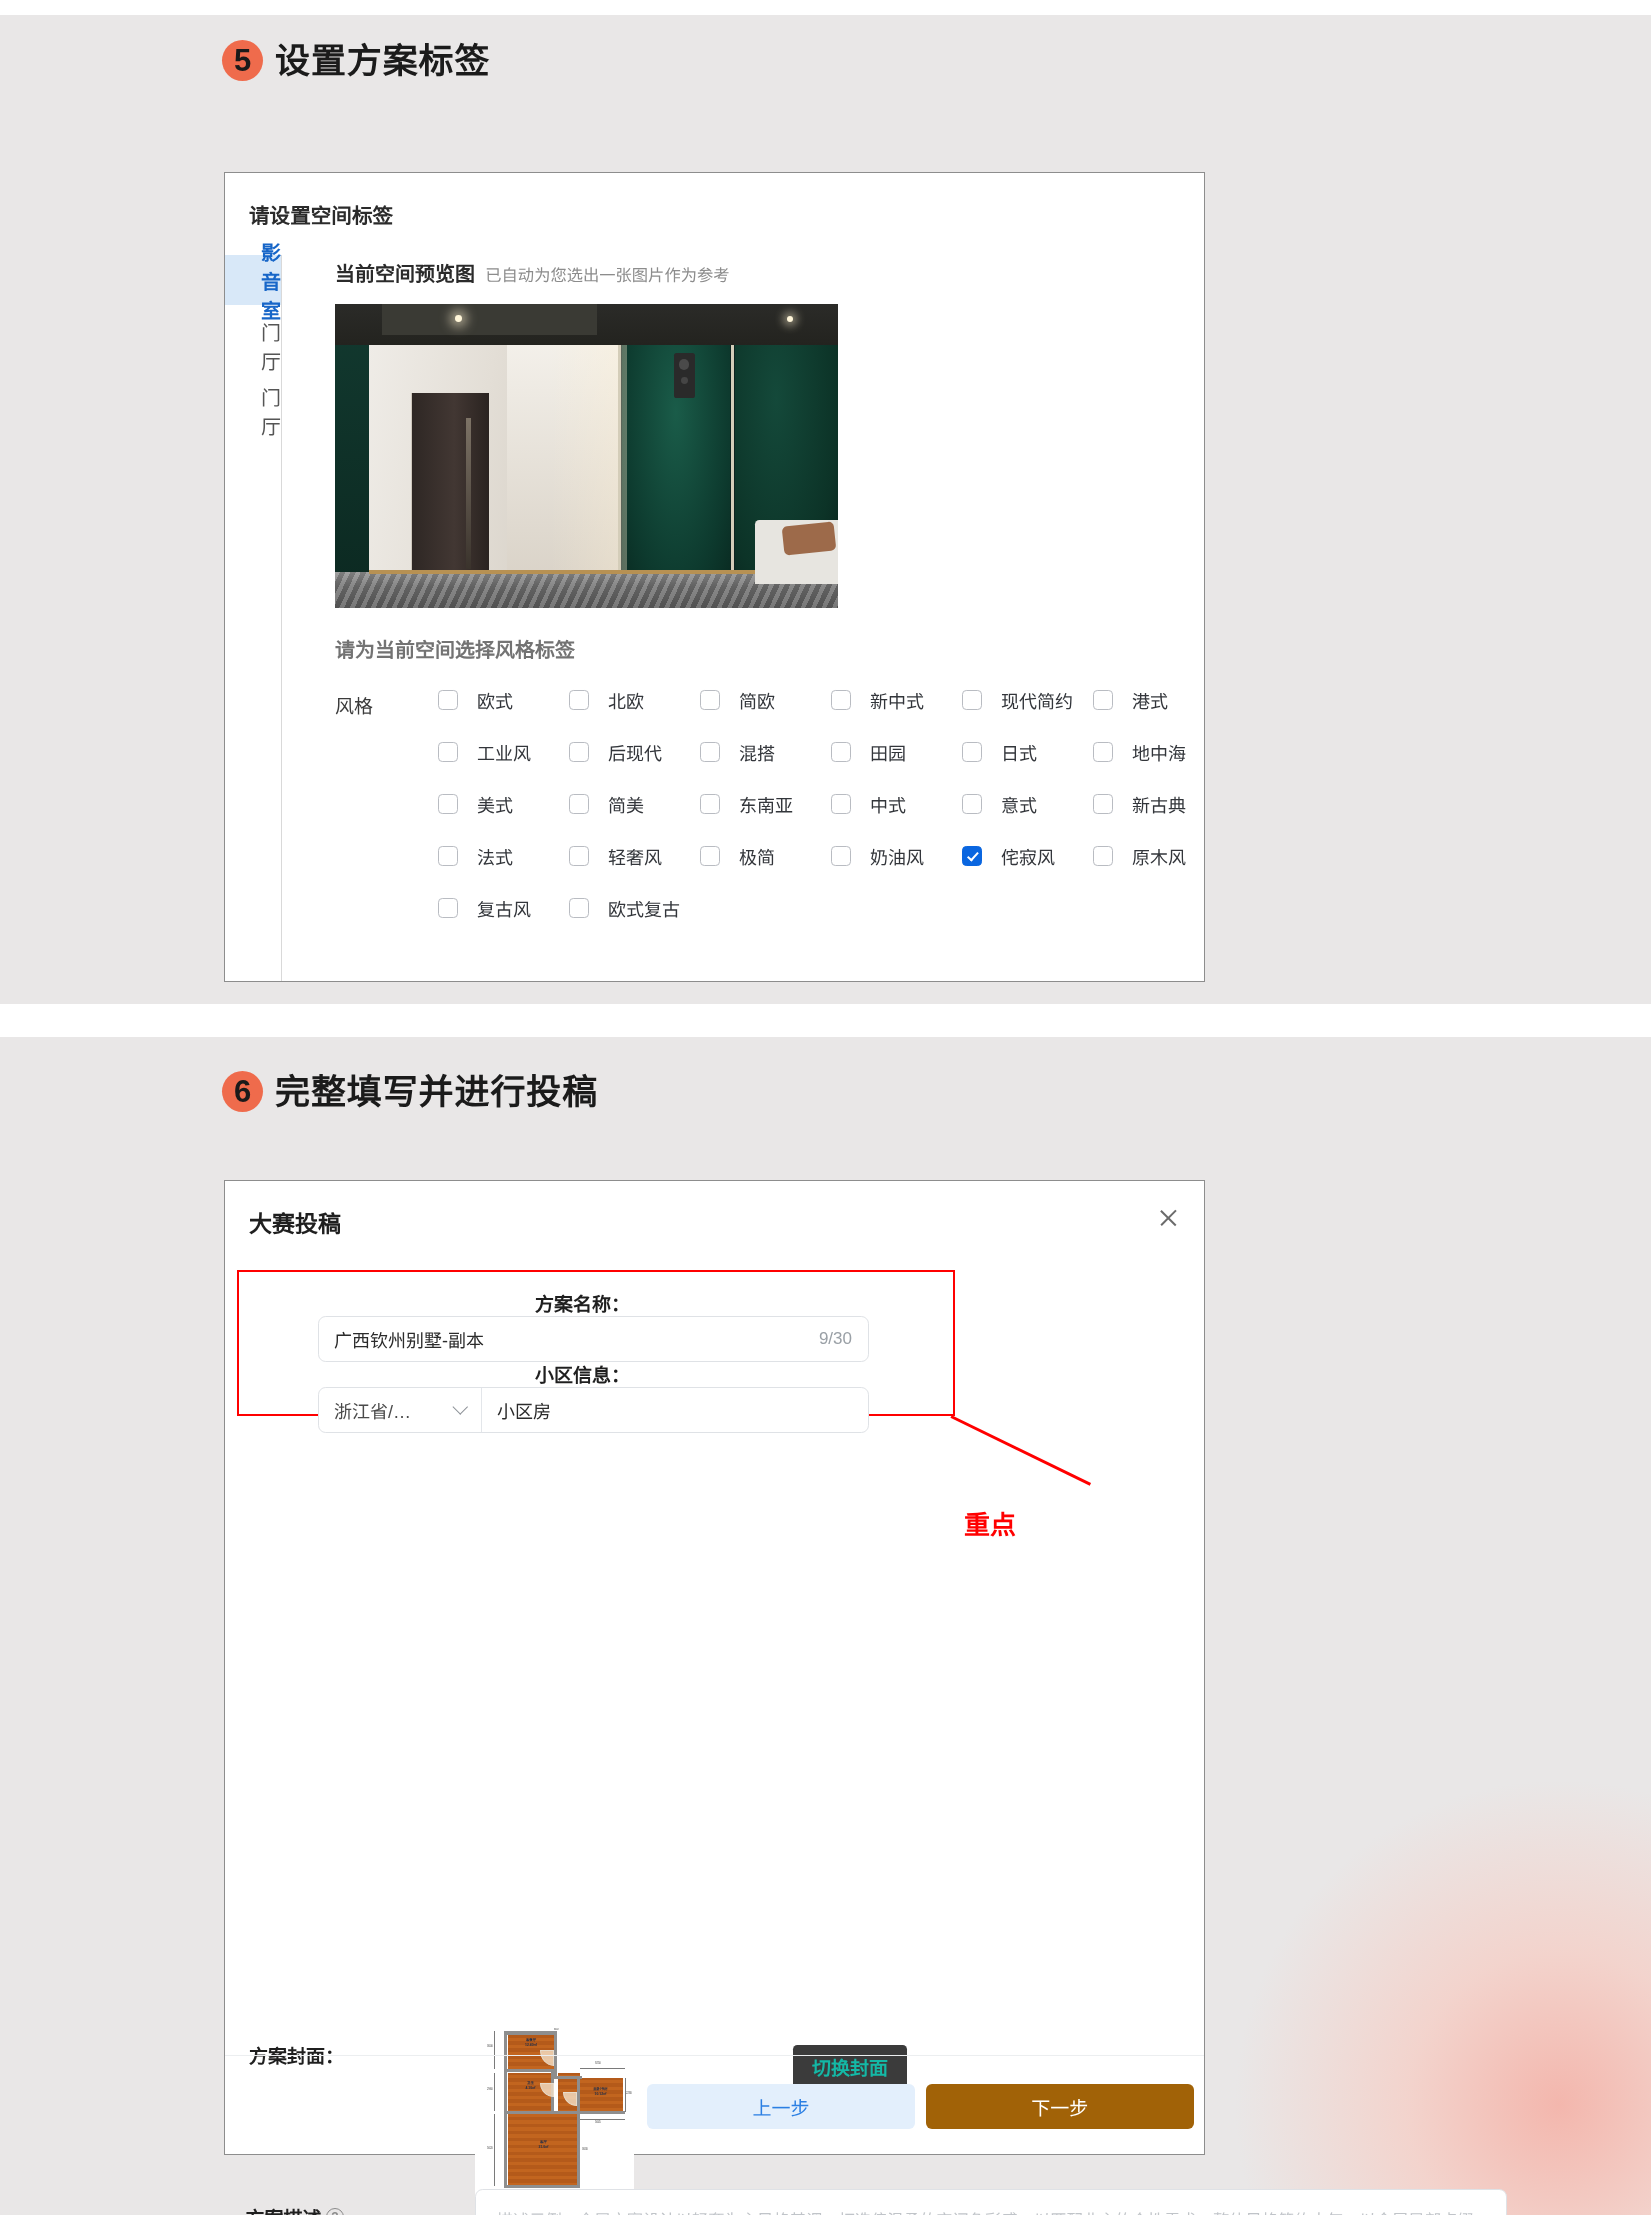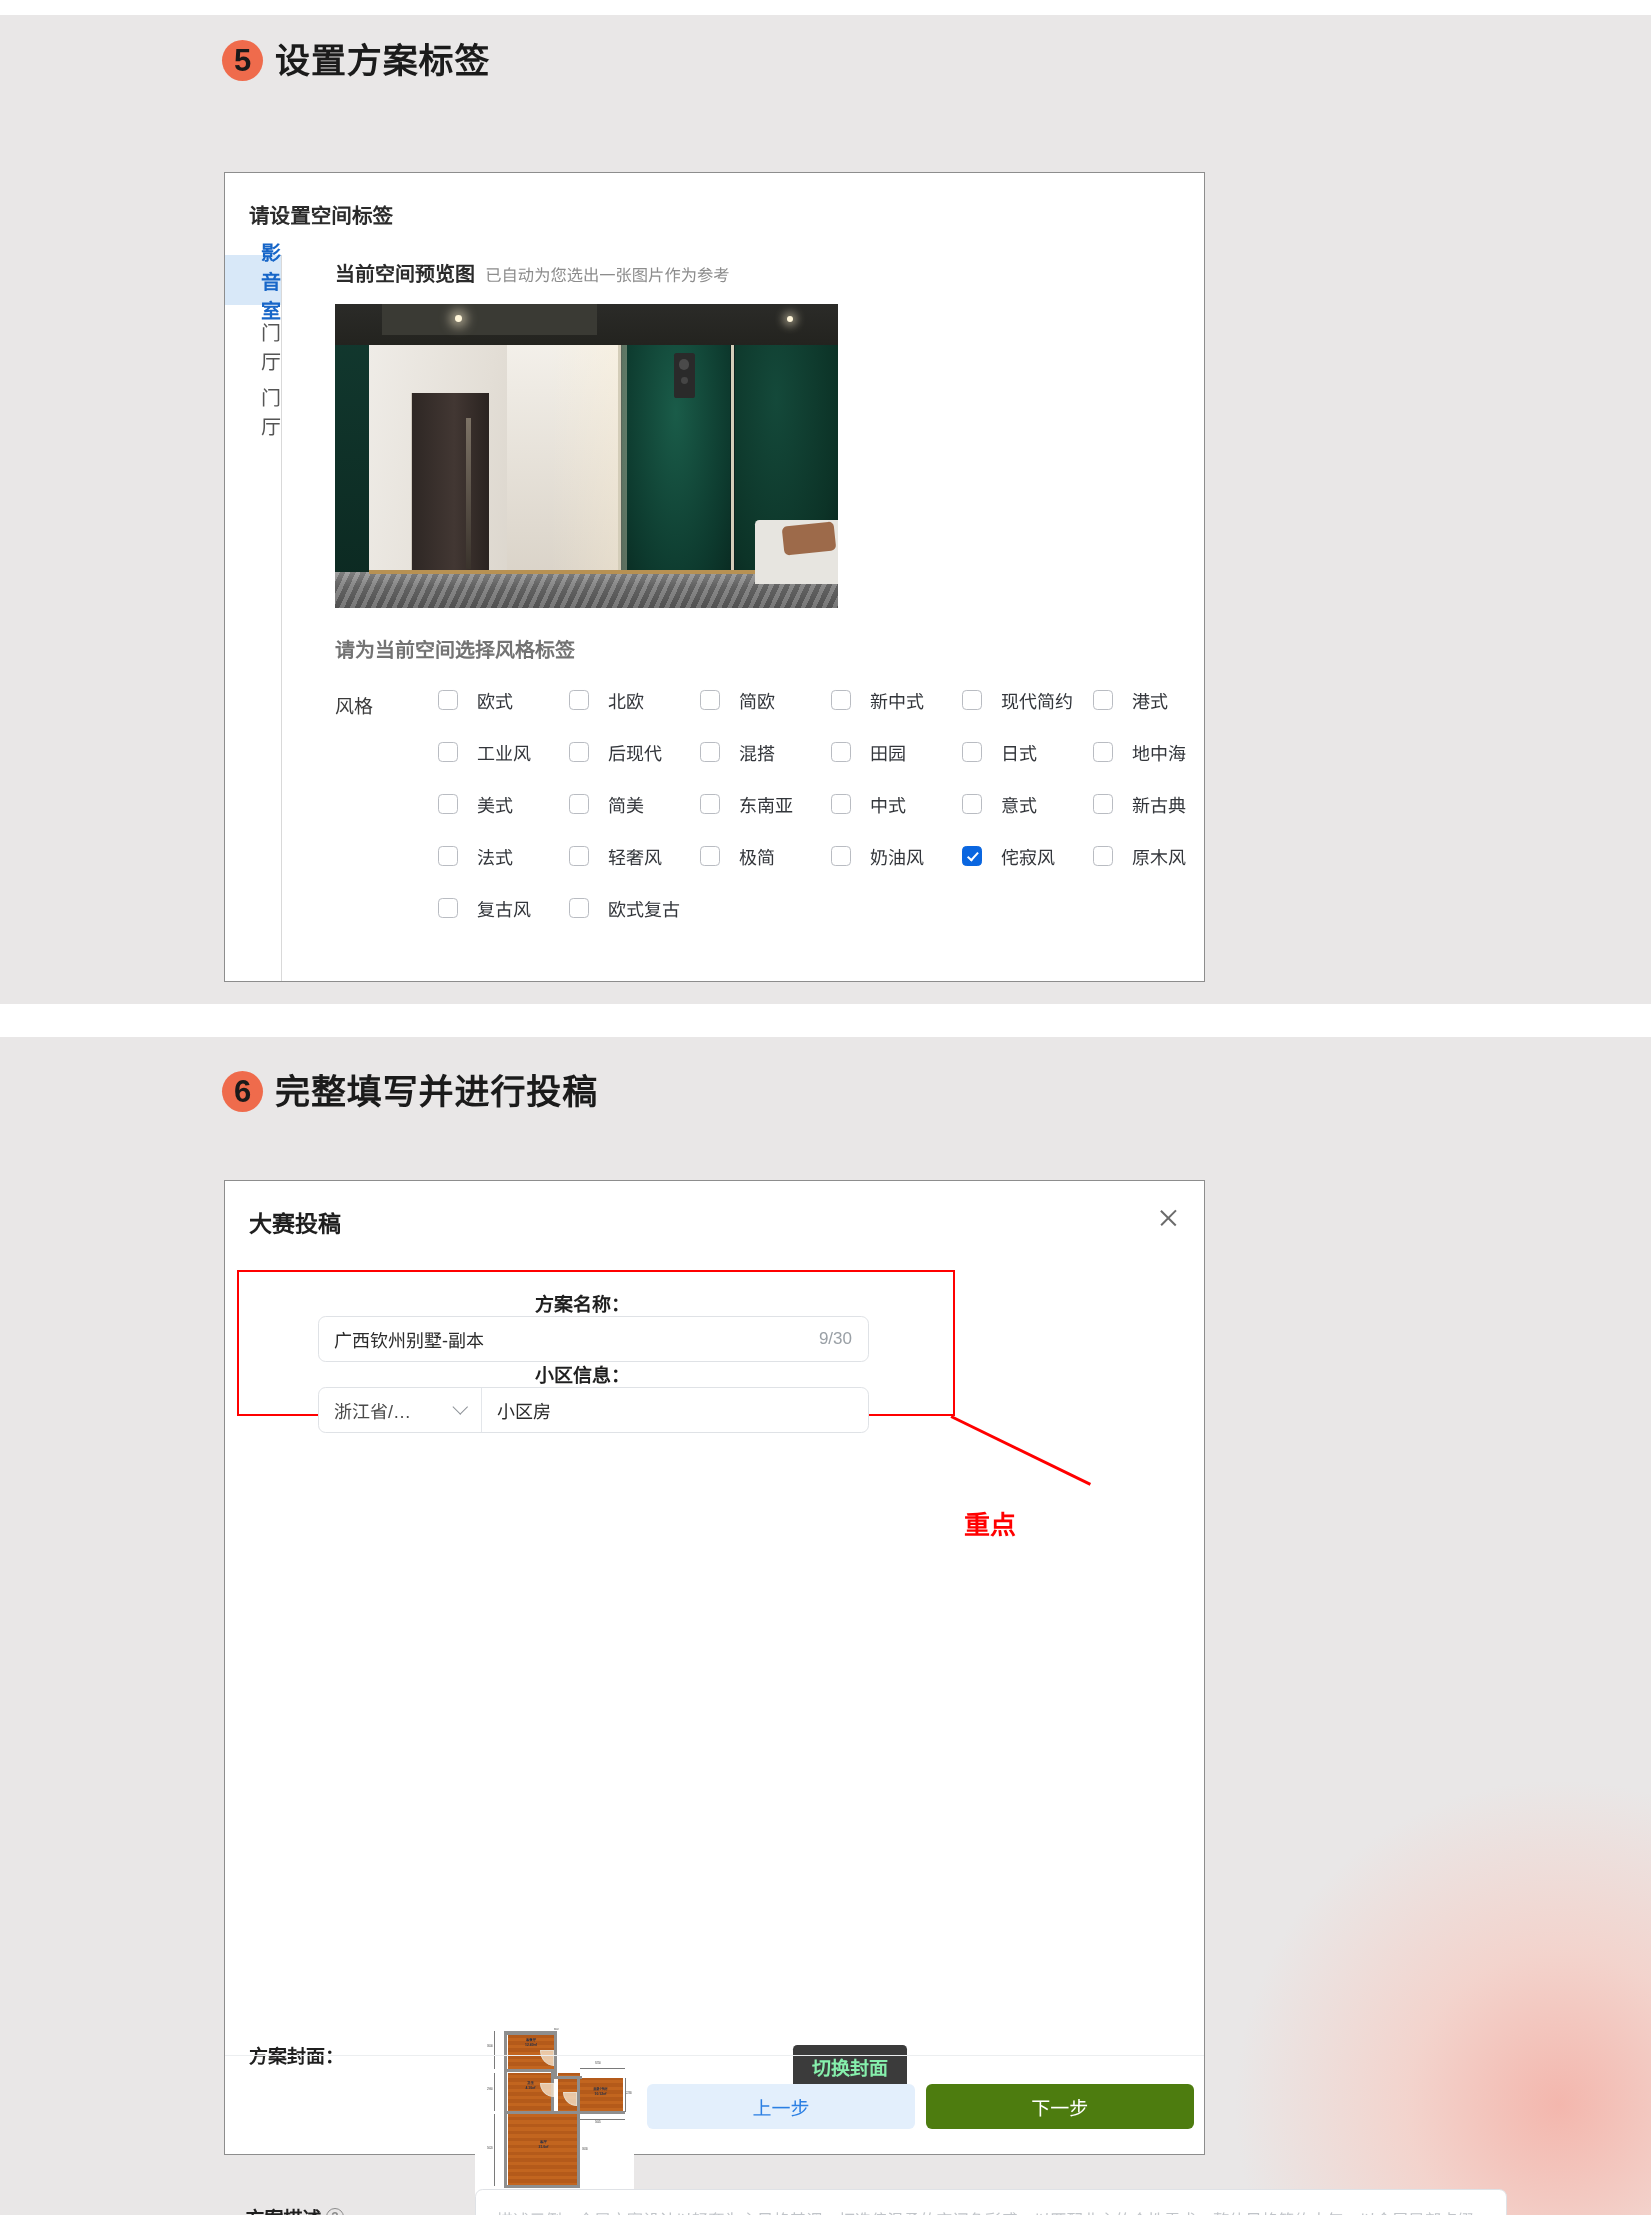--- a/index.html
+++ b/index.html
@@ -137,38 +137,38 @@
   .cover-img{
     position:absolute;left:250px;top:847px;width:159px;height:169px;background:#fff;overflow:hidden;
   }
   .fp-wall{position:absolute;background:#8e8e8e;}
   .fp-room{position:absolute;background:repeating-linear-gradient(0deg,#c2651f 0 3.4px,#b45a1a 3.4px 6.9px);}
   .fp-dim{position:absolute;font-size:2.6px;color:#3a3a3a;}
   .fp-lbl{position:absolute;font-size:3.4px;color:#1a2b4a;text-align:center;font-weight:700;line-height:1.4;}
   .fp-line{position:absolute;background:#7a7a7a;}
   .fp-door{position:absolute;border:0.9px solid #e8dccb;border-radius:0 0 0 100%;background:rgba(245,225,200,.8);}
   .switch-cover{
-    position:absolute;left:568px;top:864px;background:#3b3b3b;color:#86efac;border-radius:4.3px;
+    position:absolute;left:568px;top:864px;background:#3b3b3b;color:#14b8a6;border-radius:4.3px;
     padding:8px 19px;font-size:19px;font-weight:700;
   }
 
   .desc-label{position:absolute;left:20.6px;top:1022px;}
   .desc-box{
     position:absolute;left:250px;top:1008px;width:1032px;height:297px;
     border:1.3px solid #dfe2e6;border-radius:7.7px;background:#fff;box-sizing:border-box;padding:17px 20.6px;
   }
   .desc-ph{font-size:16.3px;color:#c0c4c9;line-height:1.65;}
 
   .dlg-footer{position:absolute;left:0;right:0;bottom:0;height:98px;border-top:1.3px solid #eceef0;}
   .btn{
     position:absolute;top:27.5px;height:45px;border-radius:6px;display:flex;align-items:center;
     justify-content:center;font-size:19px;box-sizing:border-box;
   }
   .btn-prev{right:289px;width:268px;background:#e3effc;color:#2b7fe3;}
-  .btn-next{right:10.3px;width:268px;background:#4d7c0f;color:#fff;}
+  .btn-next{right:10.3px;width:268px;background:#a16207;color:#fff;}
 
   
   .ann-line{position:absolute;background:#ff0000;height:3.4px;transform-origin:left center;}
   .ann-text{position:absolute;color:#ff0000;font-size:26px;font-weight:700;}
 </style>
 </head>
 <body>
 
 <div class="page">
 

